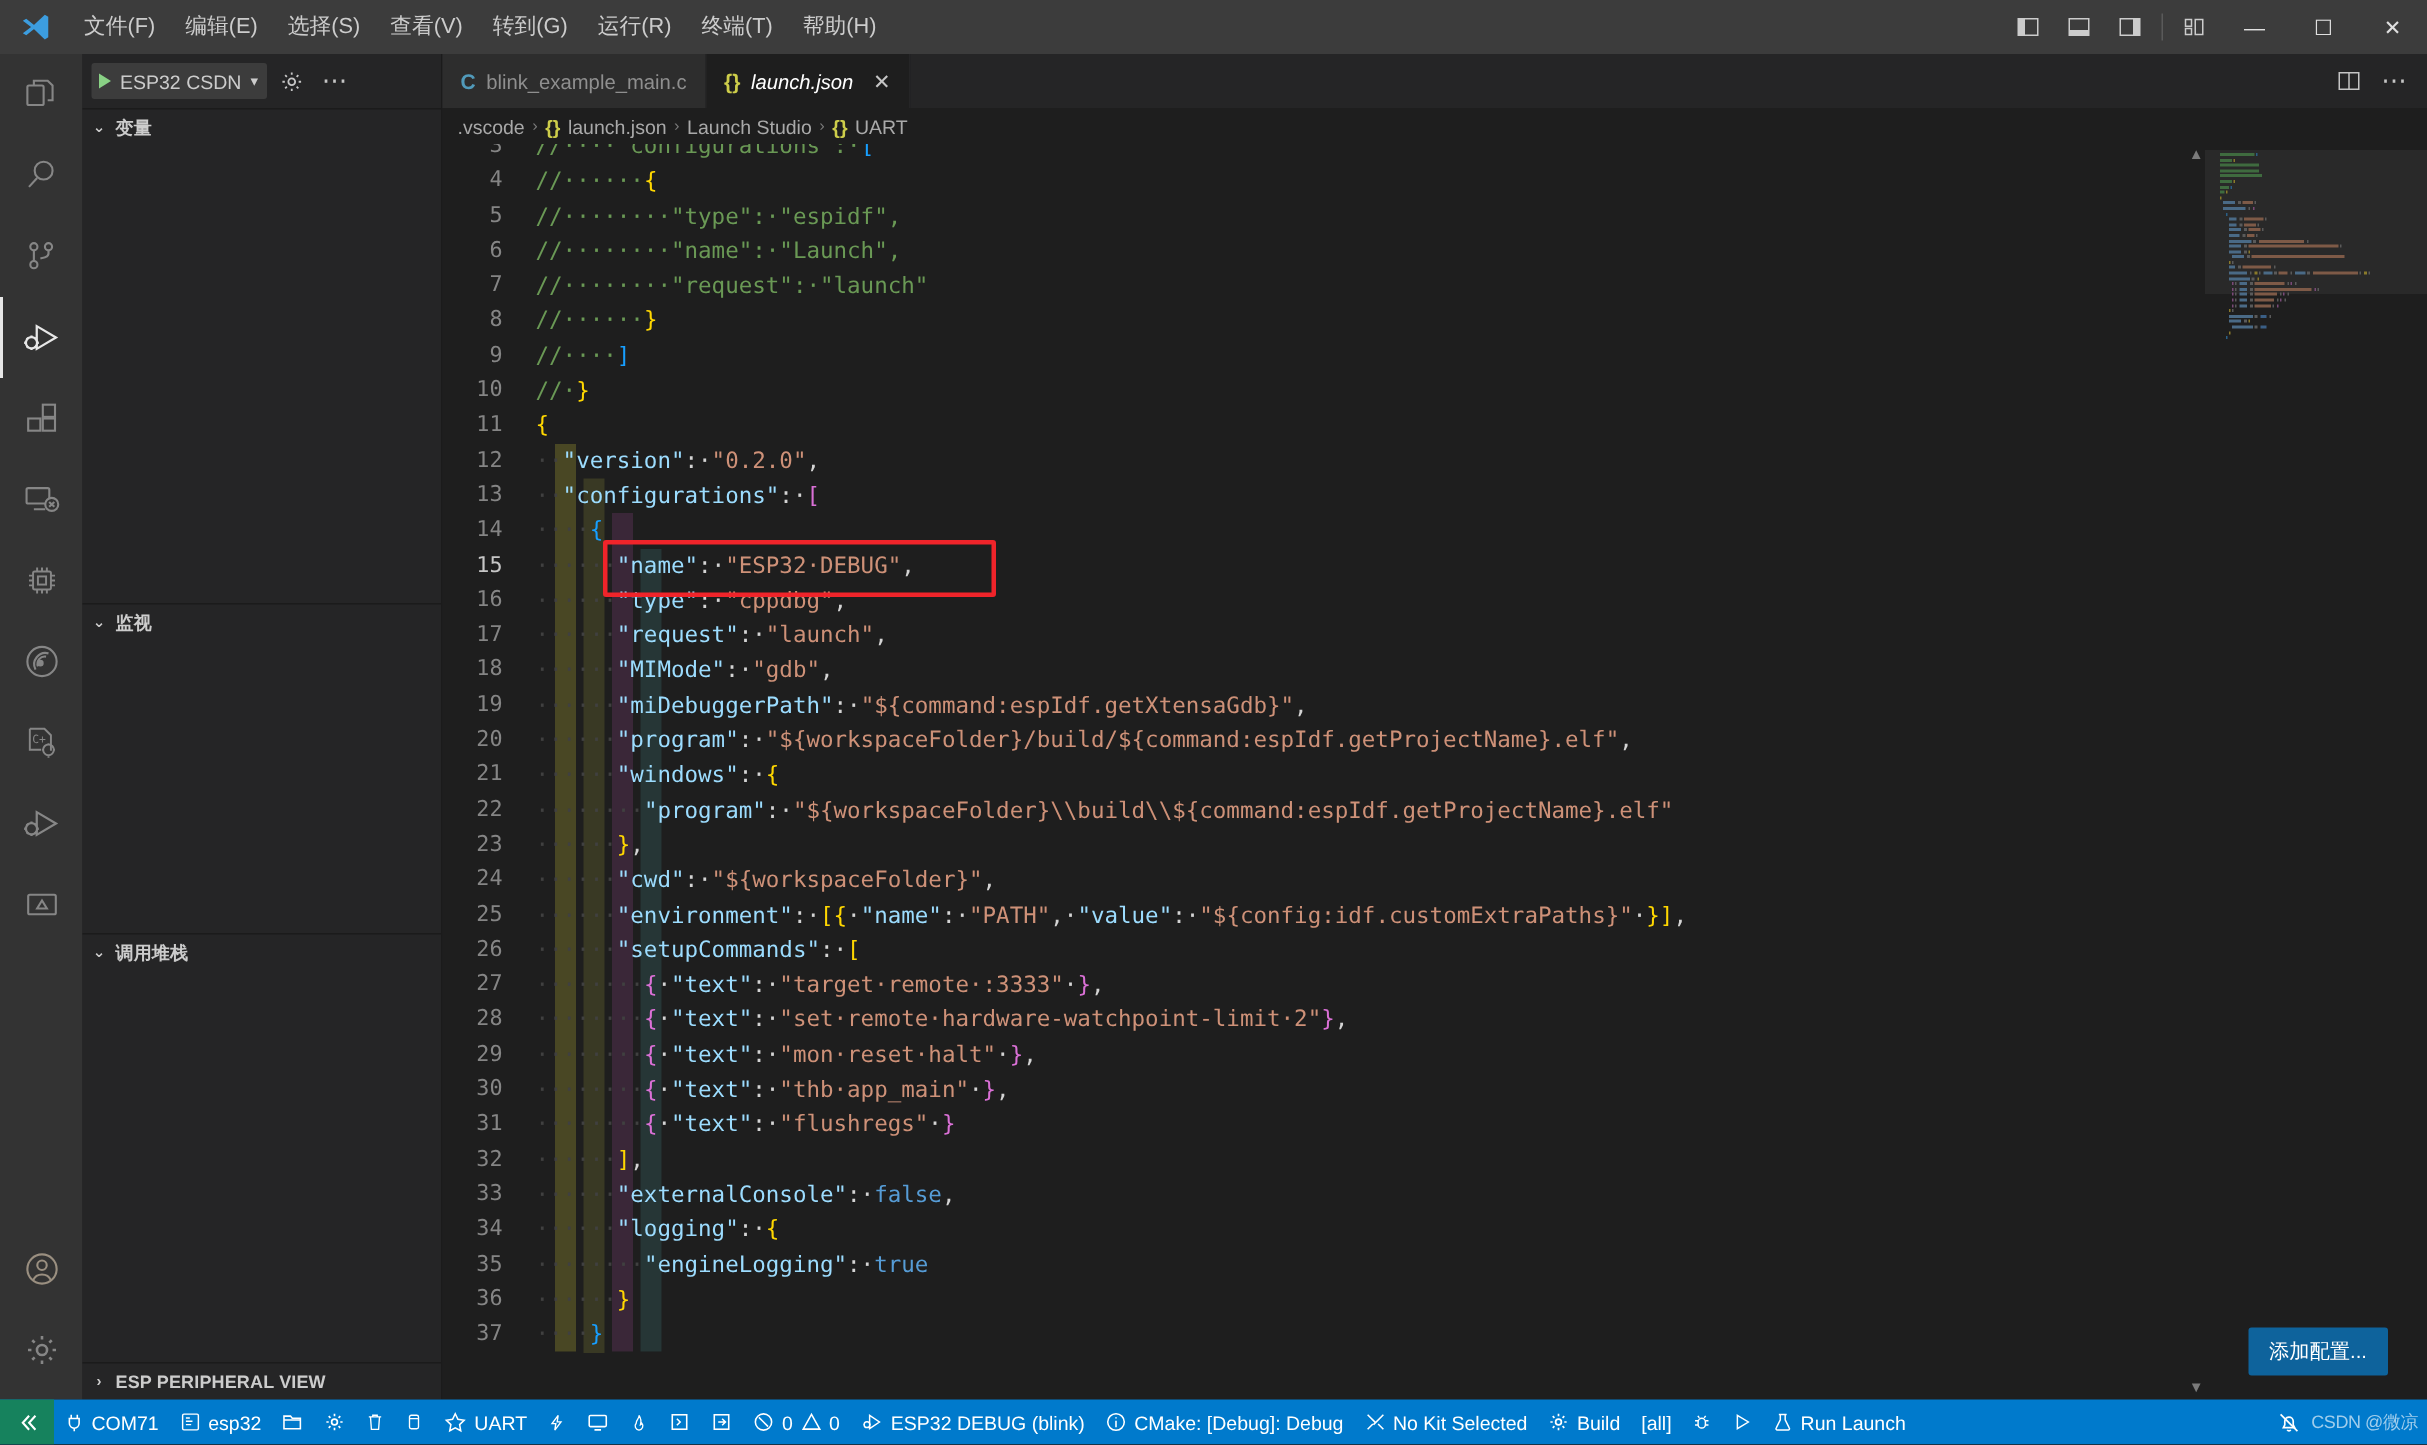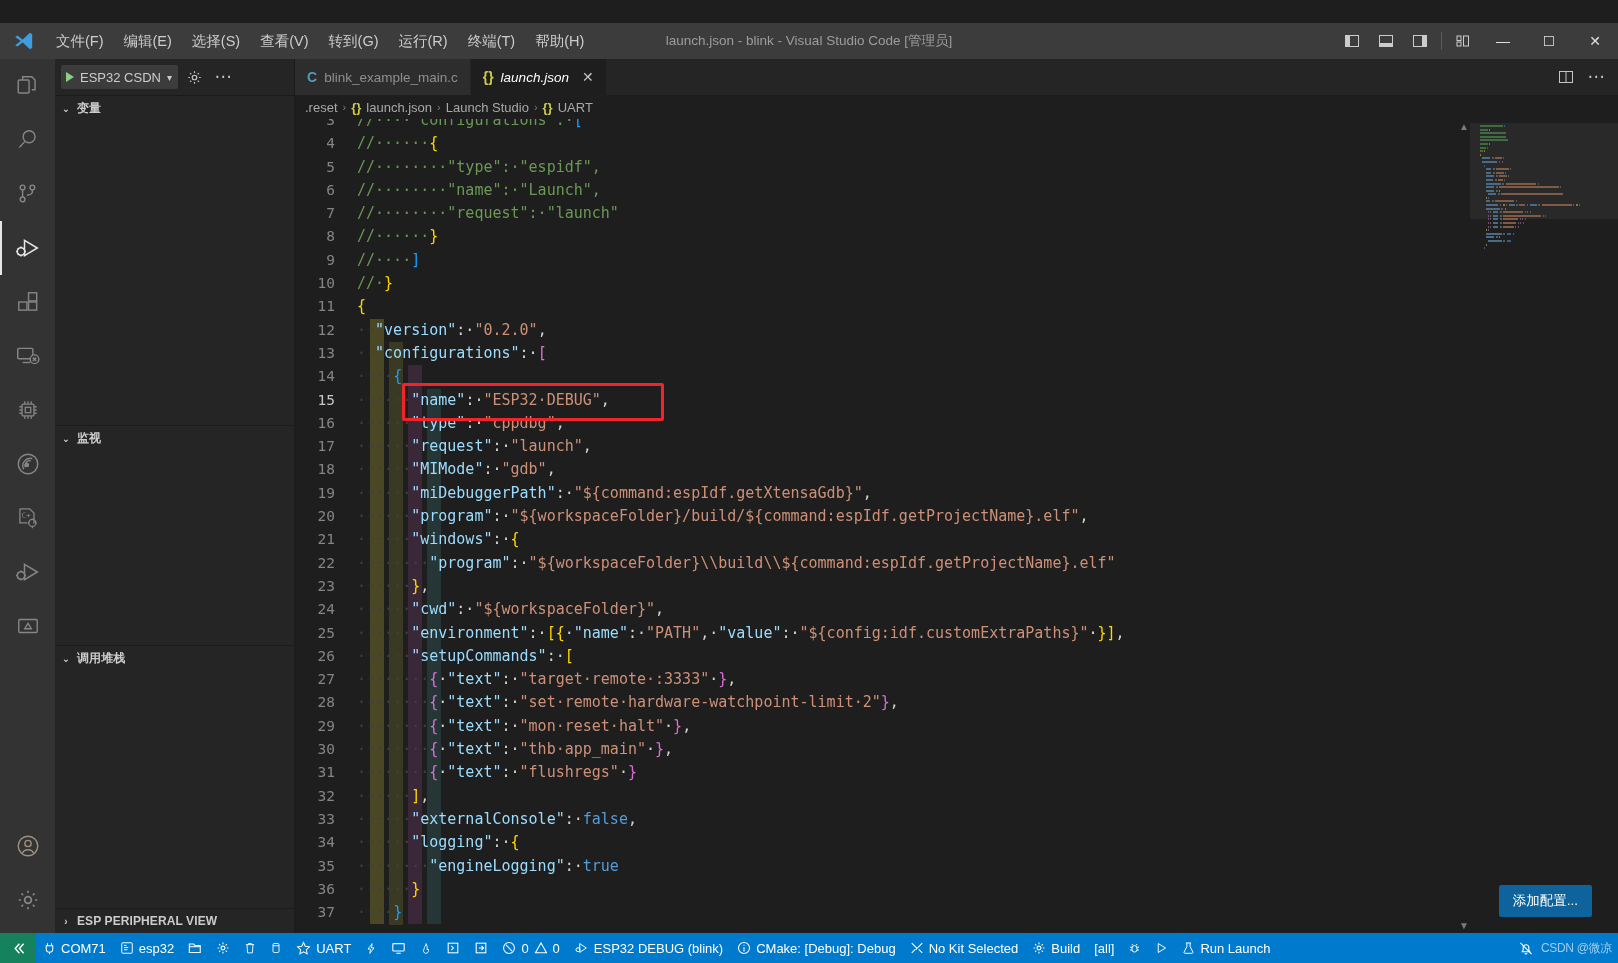--- a/index.html
+++ b/index.html
@@ -8,21 +8,21 @@
     background: #1e1e1e;
     font-family: "Liberation Sans", "DejaVu Sans", sans-serif;
     overflow: hidden;
     color: #cccccc;
   }
   .app { width: 1618px; height: 963px; display: flex; flex-direction: column; }
 
   
   .titlebar {
     height: 36px; background: #3c3c3c; display: flex; align-items: center;
-    flex: 0 0 36px; position: relative; margin-top: 23px;
+    flex: 0 0 36px; position: relative;
   }
   .vscode-logo { width: 46px; display:flex; align-items:center; justify-content:center; }
   .menu { display: flex; align-items: center; height: 36px; }
   .menu-item {
     padding: 0 10px; height: 36px; line-height: 36px; font-size: 14.5px;
     color: #cccccc; cursor: default; white-space: nowrap;
   }
   .win-title {
     position: absolute; left: 0; right: 0; text-align: center;
     font-size: 13.5px; color: #9d9d9d; pointer-events: none;
@@ -176,21 +176,20 @@
     <div class="menu">
       <div class="menu-item">文件(F)</div>
       <div class="menu-item">编辑(E)</div>
       <div class="menu-item">选择(S)</div>
       <div class="menu-item">查看(V)</div>
       <div class="menu-item">转到(G)</div>
       <div class="menu-item">运行(R)</div>
       <div class="menu-item">终端(T)</div>
       <div class="menu-item">帮助(H)</div>
     </div>
-    <div class="win-title">launch.json - blink - Visual Studio Code [管理员]</div>
     <div class="title-right">
       <div class="layout-btn">
         <svg width="16" height="16" viewBox="0 0 16 16">
             <rect x="1.5" y="2.5" width="13" height="11" fill="none" stroke="#cccccc" stroke-width="1"></rect>
             <rect x="1.5" y="2.5" width="4.5" height="11" fill="#cccccc"></rect>
           </svg>
       </div>
       <div class="layout-btn">
         <svg width="16" height="16" viewBox="0 0 16 16">
             <rect x="1.5" y="2.5" width="13" height="11" fill="none" stroke="#cccccc" stroke-width="1"></rect>
@@ -386,21 +385,21 @@
                 <path d="M8 2.5v11"></path>
               </svg>
           </div>
           <div class="tr-btn">
             <span style="font-size:17px;line-height:10px;color:#c5c5c5;">⋯</span>
           </div>
         </div>
       </div>
 
       <div class="breadcrumb">
-        <span>.reset</span>
+        <span>.vscode</span>
         <span class="bc-sep">›</span>
         <span class="bc-brace">{}</span>
         <span>launch.json</span>
         <span class="bc-sep">›</span>
         <span>Launch Studio</span>
         <span class="bc-sep">›</span>
         <span class="bc-brace">{}</span>
         <span>UART</span>
       </div>
 

